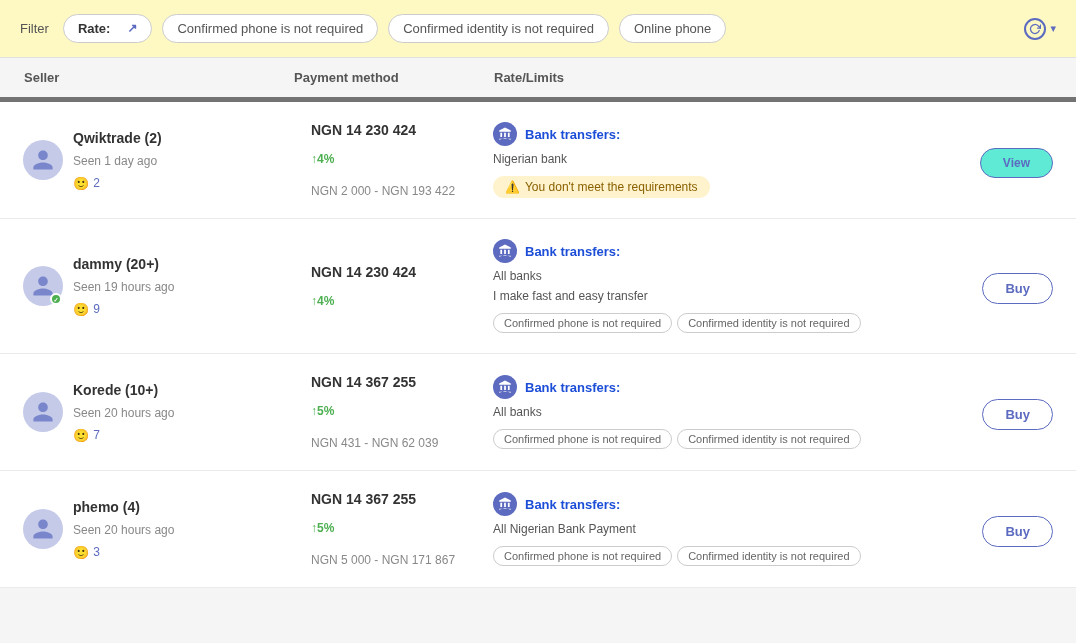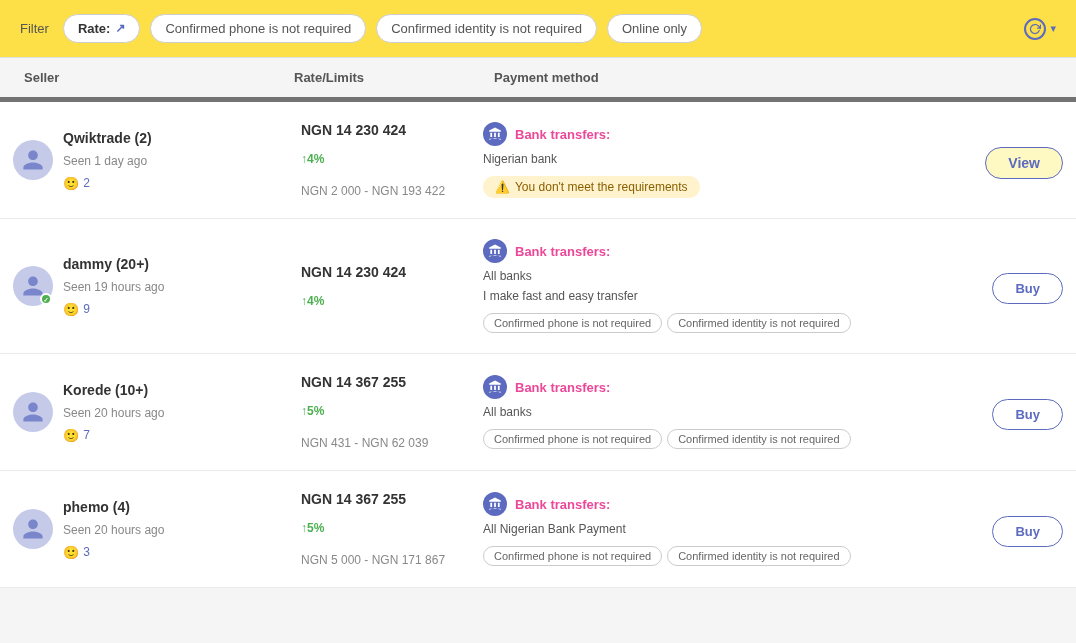--- a/index.html
+++ b/index.html
@@ -1,38 +1,38 @@
 <!DOCTYPE html>
 <html><head>
   <meta charset="utf-8">
   <style>
     * { box-sizing: border-box; margin: 0; padding: 0; }
     body { font-family: -apple-system, BlinkMacSystemFont, 'Segoe UI', sans-serif; background: #f5f5f5; color: #333; font-size: 14px; }
     
     .header-bar {
-      background: #fde047;
+      background: #fef9c3;
       border-bottom: 1px solid #e0e0e0;
       padding: 0 20px;
       display: flex;
       align-items: center;
       height: 58px;
       gap: 10px;
     }
     .filter-label { color: #555; font-size: 13px; margin-right: 4px; }
     .rate-btn {
       border: 1px solid #ccc;
       border-radius: 20px;
       padding: 6px 14px;
       background: #fff;
       cursor: pointer;
       font-size: 13px;
       font-weight: 600;
       display: flex;
       align-items: flex-start;
-      gap: 5px;
+      gap: 17px;
       color: #333;
     }
     .rate-btn .arrow { color: #5c6bc0; font-size: 12px; }
     .filter-chip {
       border: 1px solid #ccc;
       border-radius: 20px;
       padding: 6px 14px;
       background: #fff;
       cursor: pointer;
       font-size: 13px;
@@ -68,21 +68,21 @@
       background: #f5f5f5;
       color: #555;
       font-weight: 600;
       font-size: 13px;
       border-bottom: 5px solid #737373;
     }
 
     .listing-row {
       display: grid;
       grid-template-columns: 270px 200px 1fr 120px;
-      padding: 20px 13px;
+      padding: 20px 23px;
       background: #fff;
       border-bottom: 1px solid #ebebeb;
       align-items: center;
       min-height: 100px;
     }
     .seller-row { display: flex; align-items: center; gap: 10px; }
     .avatar {
       width: 40px;
       height: 40px;
       border-radius: 50%;
@@ -118,21 +118,21 @@
     .seller-seen { color: #888; font-size: 12px; margin-top: 4px; }
     .seller-rating { display: flex; align-items: center; gap: 4px; color: #5c6bc0; font-size: 12px; margin-top: 4px; }
     .smile-icon { font-size: 13px; }
 
     .rate-info { display: flex; flex-direction: column; gap: 14px; margin-left: 18px; }
     .rate-value { font-weight: 700; font-size: 14px; color: #333; }
     .rate-change { color: #4caf50; font-size: 12px; font-weight: 600; display: flex; align-items: center; gap: 2px; }
     .rate-limits { color: #888; font-size: 12px; margin-top: 4px; }
 
     .payment-info { display: flex; flex-direction: column; gap: 6px; }
-    .payment-header { display: flex; align-items: center; gap: 8px; font-weight: 600; font-size: 13px; color: #ec4899; }
+    .payment-header { display: flex; align-items: center; gap: 8px; font-weight: 600; font-size: 13px; color: #1d4ed8; }
     .payment-icon {
       width: 24px;
       height: 24px;
       background: #5c6bc0;
       border-radius: 50%;
       display: flex;
       align-items: center;
       justify-content: center;
       color: #fff;
       font-size: 11px;
@@ -159,23 +159,23 @@
       display: flex;
       align-items: center;
       gap: 5px;
     }
 
     .action-cell { display: flex; justify-content: flex-end; align-items: flex-start; padding-top: 5px; }
     .view-btn {
       border: 1.5px solid #5c6bc0;
       border-radius: 20px;
       padding: 7px 22px;
-      background: #fef9c3;
+      background: #5eead4;
       cursor: pointer;
-      font-size: 14px;
+      font-size: 12px;
       font-weight: 600;
       color: #5c6bc0;
       white-space: nowrap;
     }
     .buy-btn {
       border: 1.5px solid #5c6bc0;
       border-radius: 20px;
       padding: 7px 22px;
       background: #fff;
       cursor: pointer;
@@ -189,37 +189,37 @@
 <body>
 
 <div class="header-bar">
   <span class="filter-label">Filter</span>
   <button class="rate-btn">
     <span>Rate:</span>
     <span class="arrow">↗</span>
   </button>
   <button class="filter-chip">Confirmed phone is not required</button>
   <button class="filter-chip">Confirmed identity is not required</button>
-  <button class="filter-chip">Online only</button>
+  <button class="filter-chip">Online phone</button>
   <div class="spacer"></div>
   <button class="refresh-btn">
     <div class="refresh-icon">
       <svg width="12" height="12" viewBox="0 0 24 24" fill="none" stroke="#5c6bc0" stroke-width="2.5" stroke-linecap="round" stroke-linejoin="round">
         <polyline points="23 4 23 10 17 10"></polyline>
         <path d="M20.49 15a9 9 0 1 1-2.12-9.36L23 10"></path>
       </svg>
     </div>
     <span style="color:#5c6bc0; font-size:11px;">▾</span>
   </button>
 </div>
 
 <div class="table-header">
   <div>Seller</div>
+  <div>Payment method</div>
   <div>Rate/Limits</div>
-  <div>Payment method</div>
   <div></div>
 </div>
 
 <div id="listings-container">
     <div class="listing-row">
       <div>
     <div class="seller-row">
       <div class="avatar">
         <svg viewBox="0 0 24 24">
           <path d="M12 12c2.7 0 4.8-2.1 4.8-4.8S14.7 2.4 12 2.4 7.2 4.5 7.2 7.2 9.3 12 12 12zm0 2.4c-3.2 0-9.6 1.6-9.6 4.8v2.4h19.2v-2.4c0-3.2-6.4-4.8-9.6-4.8z"></path>

